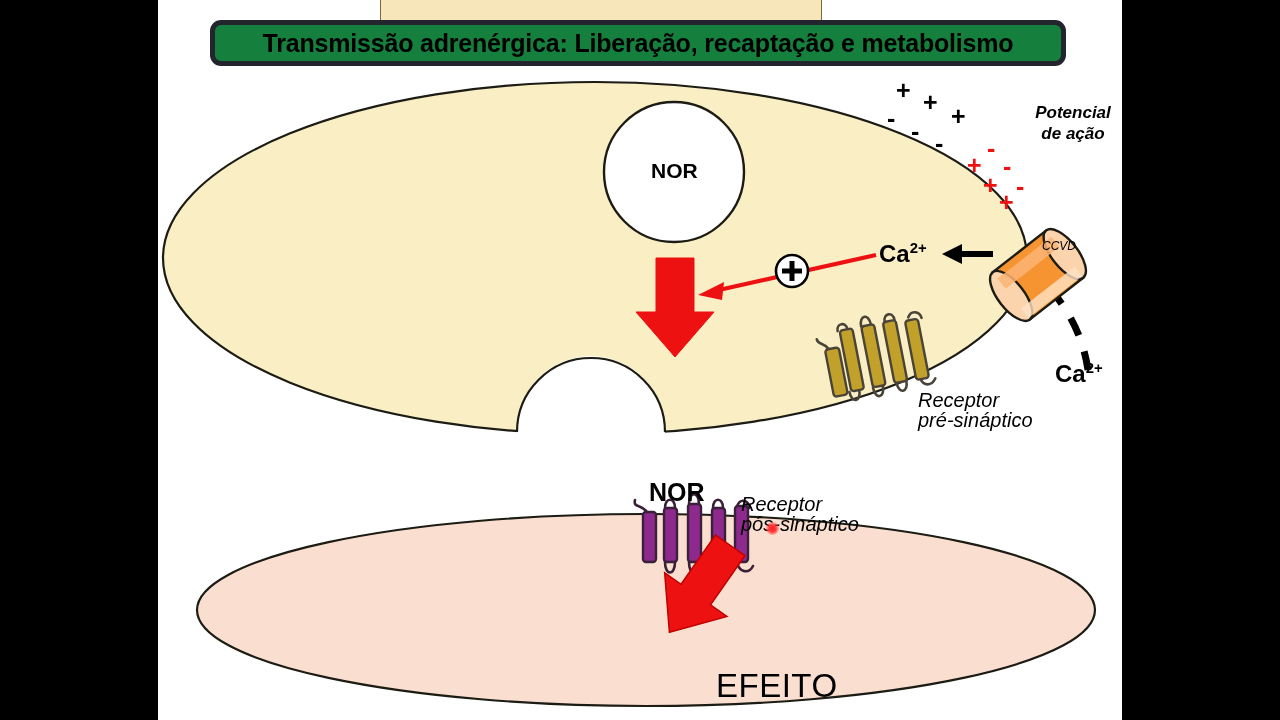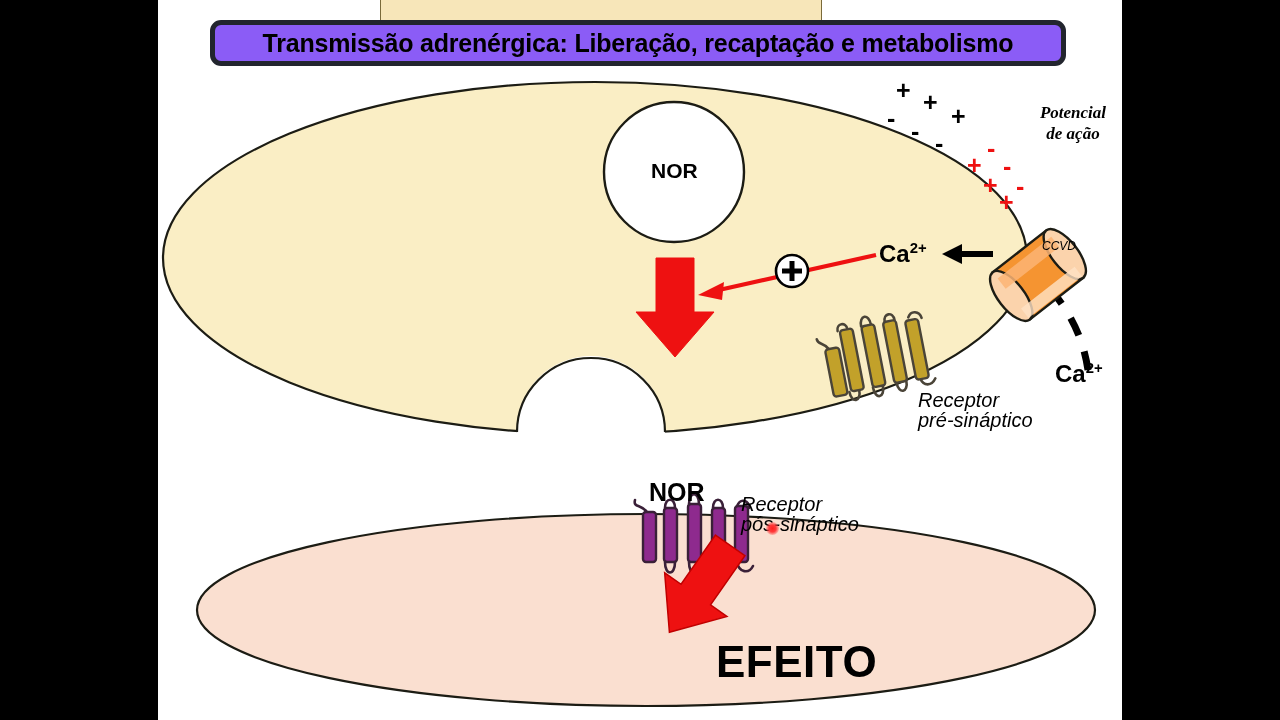--- a/index.html
+++ b/index.html
@@ -47,21 +47,21 @@
     overflow: visible;
   }
 
   
   #title-box {
     position: absolute;
     left: 52px;
     top: 20px;
     width: 856px;
     height: 46px;
-    background: #8b5cf6;
+    background: #15803d;
     border: 5px solid #22252e;
     border-radius: 11px;
     box-sizing: border-box;
     display: flex;
     align-items: center;
     justify-content: center;
     z-index: 25;
   }
   #title-text {
     font-family: "Liberation Sans", sans-serif;
@@ -102,21 +102,21 @@
     font-style: italic;
     font-weight: normal;
     font-size: 20px;
     line-height: 20px;
   }
   .lbl-bold {
     font-family: "Liberation Sans", sans-serif;
     font-weight: bold;
   }
 
-  #label-potencial { left: 855px; top: 102px; width: 120px; font-family: Liberation Serif, serif; }
+  #label-potencial { left: 855px; top: 102px; width: 120px; }
   #label-ccvd      { left: 884px; top: 236px; font-size: 12px; }
   #label-receptor-pre  { left: 760px; top: 390px; }
   #label-receptor-post { left: 583px; top: 494px; }
 
   #label-nor-vesicle {
     left: 493px; top: 159px;
     font-size: 21px; font-weight: bold;
   }
   #label-nor-cleft {
     left: 491px; top: 478px;
@@ -124,22 +124,22 @@
   }
   #label-ca-top {
     left: 721px; top: 240px;
     font-size: 24px; font-weight: bold;
   }
   #label-ca-bottom {
     left: 897px; top: 360px;
     font-size: 24px; font-weight: bold;
   }
   #label-efeito {
-    left: 558px; top: 637px;
-    font-size: 44px; font-weight: bold;
+    left: 558px; top: 667px;
+    font-size: 33px; font-weight: normal;
     letter-spacing: 0.5px;
   }
   .sup { font-size: 0.62em; vertical-align: super; }
 
   
   .charge {
     position: absolute;
     font-family: "Liberation Sans", sans-serif;
     font-weight: bold;
     font-size: 25px;

